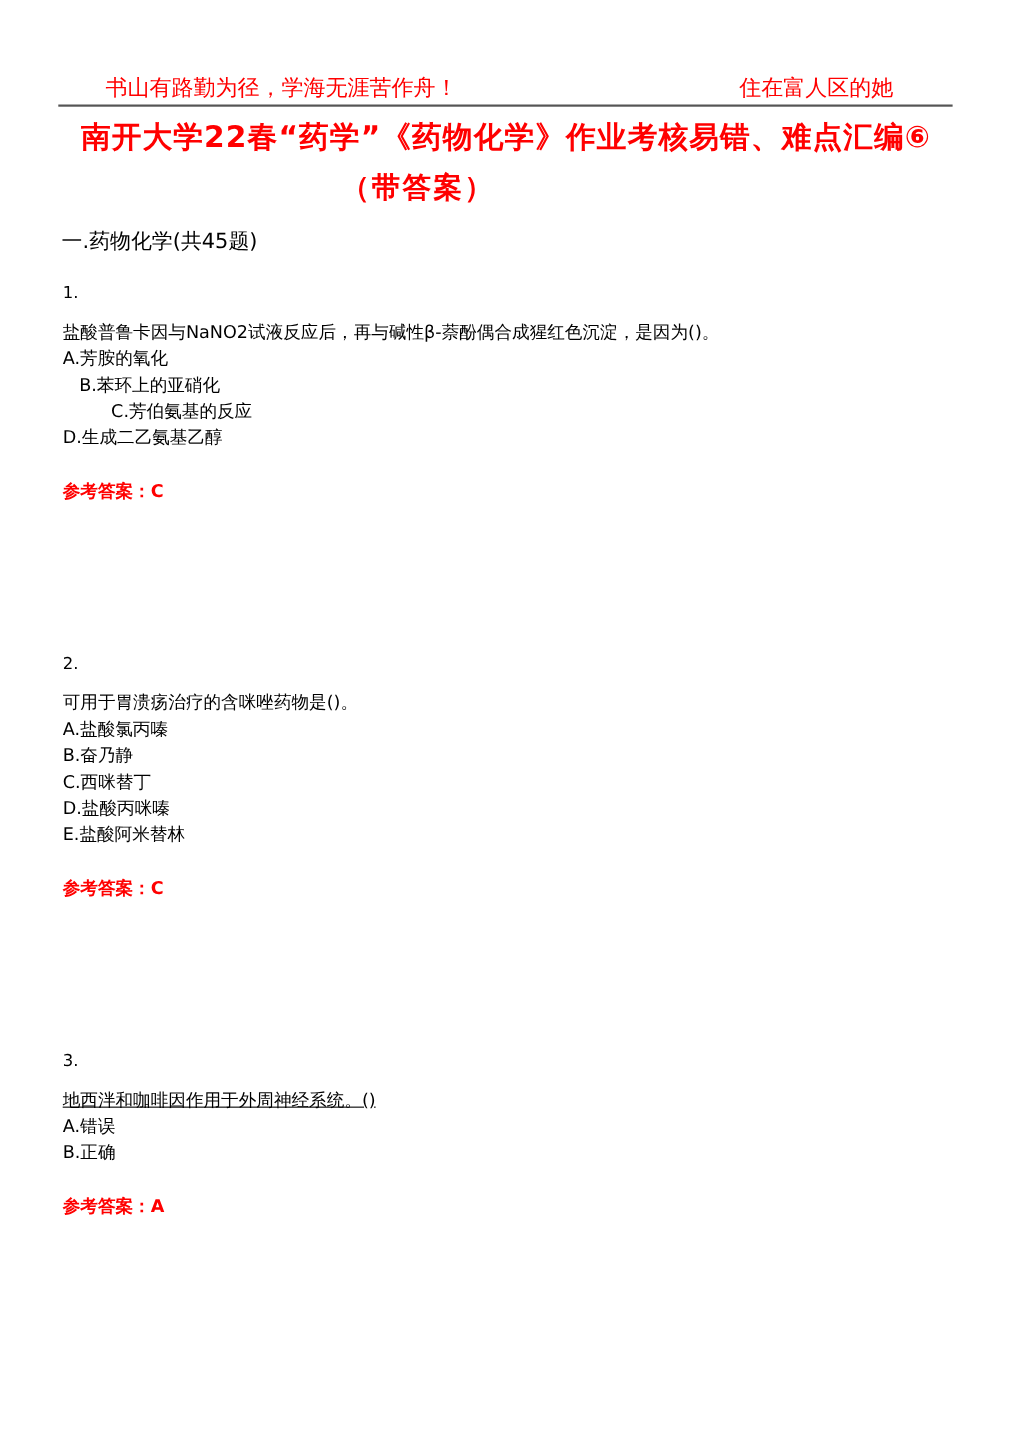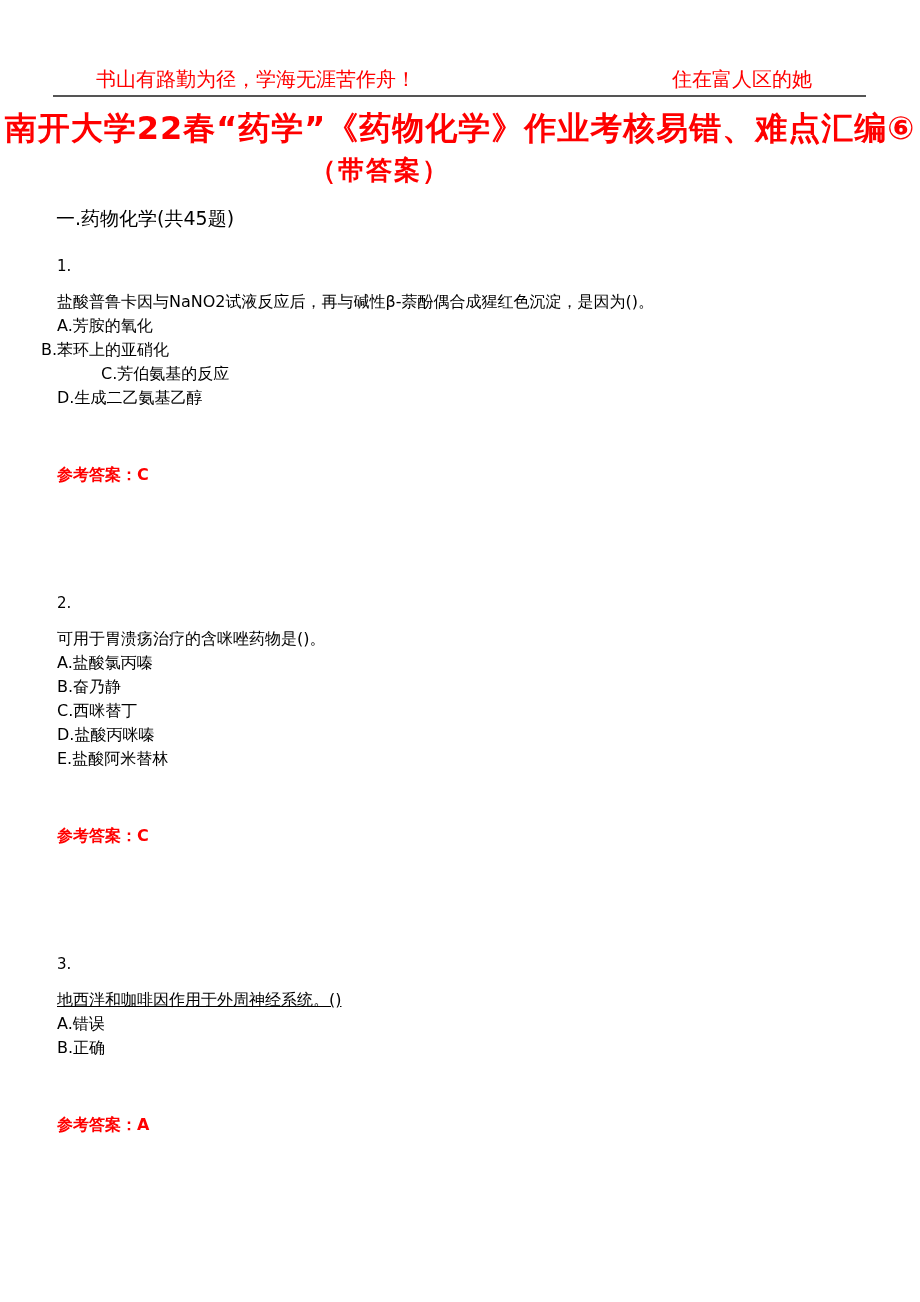--- a/index.html
+++ b/index.html
@@ -31,21 +31,21 @@
   }
   .header-rule {
     position: absolute;
     left: 53px; top: 95px;
     width: 813px; height: 2px;
     background: #555555;
   }
   .doc-title {
     left: 0; width: 920px; top: 107px;
     text-align: center;
-    font-size: 32px;
+    font-size: 27px;
     font-weight: bold;
     color: #ff0000;
     letter-spacing: 1px;
   }
   .doc-subtitle {
     left: 0; width: 760px; top: 153px;
     text-align: center;
     font-size: 26px;
     font-weight: bold;
     color: #ff0000;
@@ -65,40 +65,39 @@
     color: #000;
   }
   .q-opt {
     font-size: 16px;
     color: #000;
   }
   .q-answer {
     font-size: 16px;
     font-weight: bold;
     color: #ff0000;
-    margin-top: 28px;
   }
 </style>
 </head>
 <body>
 
 <div class="abs header-left">书山有路勤为径，学海无涯苦作舟！</div>
 <div class="abs header-right">住在富人区的她</div>
 <div class="header-rule"></div>
 
 <div class="abs doc-title">南开大学22春“药学”《药物化学》作业考核易错、难点汇编⑥</div>
 <div class="abs doc-subtitle">（带答案）</div>
 
 <div class="abs section-heading">一.药物化学(共45题)</div>
 
 <div>
   <div class="abs q-num" style="left:57px; top:257px;">1.</div>
   <div class="abs q-text" style="left:57px; top:292px;">盐酸普鲁卡因与NaNO2试液反应后，再与碱性β-萘酚偶合成猩红色沉淀，是因为()。</div>
   <div class="abs q-opt" style="left:57px; top:316px;">A.芳胺的氧化</div>
-  <div class="abs q-opt" style="left:41px; top:340px;">B.苯环上的亚硝化</div>
+  <div class="abs q-opt" style="left:72px; top:340px;">B.苯环上的亚硝化</div>
   <div class="abs q-opt" style="left:57px; top:364px;margin-left:44px;">C.芳伯氨基的反应</div>
   <div class="abs q-opt" style="left:57px; top:388px;">D.生成二乙氨基乙醇</div>
   <div class="abs q-answer" style="left:57px; top:437px;">参考答案：C</div>
 </div>
 
 <div>
   <div class="abs q-num" style="left:57px; top:594px;">2.</div>
   <div class="abs q-text" style="left:57px; top:629px;text-align:right;">可用于胃溃疡治疗的含咪唑药物是()。</div>
   <div class="abs q-opt" style="left:57px; top:653px;">A.盐酸氯丙嗪</div>
   <div class="abs q-opt" style="left:57px; top:677px;">B.奋乃静</div>

